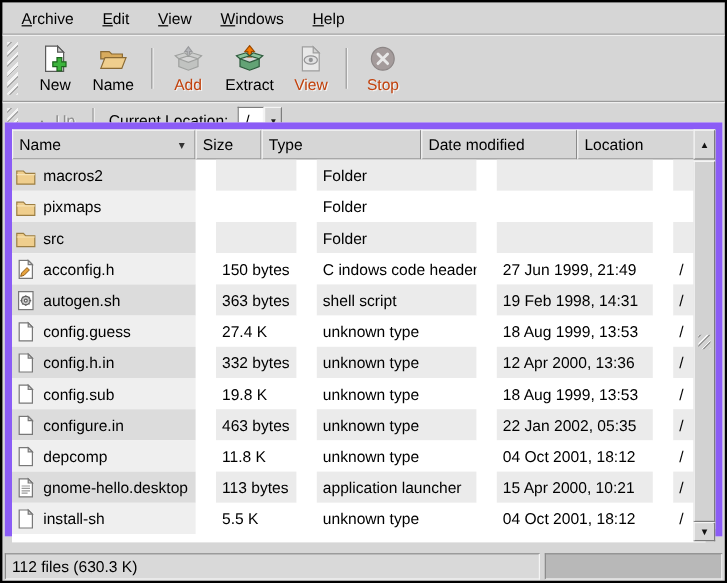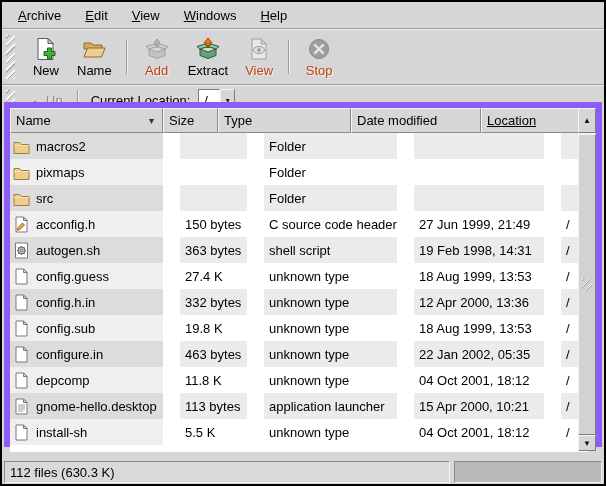--- a/index.html
+++ b/index.html
@@ -54,21 +54,21 @@
 
   
   .table { position:absolute; left:2px; top:100px; width:598px; height:345px;
     background:#fff; border:6px solid #8b5cf6; }
   .thead { display:flex; height:25px; }
   .th { background:#d6d6d6; height:25px;
     border:1px solid; border-color:#f4f4f4 #8a8a8a #8a8a8a #f4f4f4;
     display:flex; align-items:center; padding:0 5px; overflow:hidden; }
   .th.name { width:153px; justify-content:space-between; }
   .th.size { width:55px; } .th.type { width:133px; }
-  .th.date { width:130px; } .th.loc  { width:95px; flex:1;text-decoration:underline; }
+  .th.date { width:130px; } .th.loc  { width:95px; flex:1; }
   .sort-arrow { font-size:10px; color:#333; margin-right:3px; }
 
   .tbody { position:absolute; left:0; top:25px; width:578px; height:319px;
     overflow:hidden; background:#fff; }
   .row { display:flex; height:26px; align-items:stretch;gap:17px; }
   .cell { display:flex; align-items:center; padding:0 5px; overflow:hidden; white-space:nowrap; }
   .cell.c-name { width:153px; gap:6px; padding-left:3px; }
   .cell.c-size { width:67px; } .cell.c-type { width:133px; }
   .cell.c-date { width:130px; } .cell.c-loc { width:95px; flex:1; }
   .row:nth-child(odd) .cell { background:#ebebeb; }
@@ -271,21 +271,21 @@
         <div class="row">
           <div class="cell c-name">
             <span class="file-icon"><svg viewBox="0 0 17 17" width="17" height="17">
                 <path d="M3 1 h7.5 l3.5 3.5 V16 H3 z" fill="#ffffff" stroke="#787878"></path>
                 <path d="M10.5 1 l3.5 3.5 h-3.5 z" fill="#dcdcdc" stroke="#787878"></path>
                 <path d="M5 11.5 l4.5 -4.5 2 2 -4.5 4.5 -2.8 0.8 z" fill="#e8a33d" stroke="#8a5a1a" stroke-width="0.8"></path>
               </svg></span>
             <span>acconfig.h</span>
           </div>
           <div class="cell c-size">150 bytes</div>
-          <div class="cell c-type">C source code header</div>
+          <div class="cell c-type">C indows code header</div>
           <div class="cell c-date">27 Jun 1999, 21:49</div>
           <div class="cell c-loc">/</div>
         </div>
         <div class="row">
           <div class="cell c-name">
             <span class="file-icon"><svg viewBox="0 0 17 17" width="17" height="17">
                 <path d="M2.5 1 h12 v15 h-12 z" fill="#ffffff" stroke="#787878"></path>
                 <circle cx="8.5" cy="8.5" r="3.6" fill="#c8c8c8" stroke="#606060"></circle>
                 <circle cx="8.5" cy="8.5" r="1.2" fill="#ffffff" stroke="#606060"></circle>
                 <path d="M8.5 4 v1.5 M8.5 11.5 v1.5 M4 8.5 h1.5 M11.5 8.5 h1.5 M5.4 5.4 l1 1 M11.6 11.6 l-1 -1 M11.6 5.4 l-1 1 M5.4 11.6 l1 -1" stroke="#606060" stroke-width="0.9"></path>

